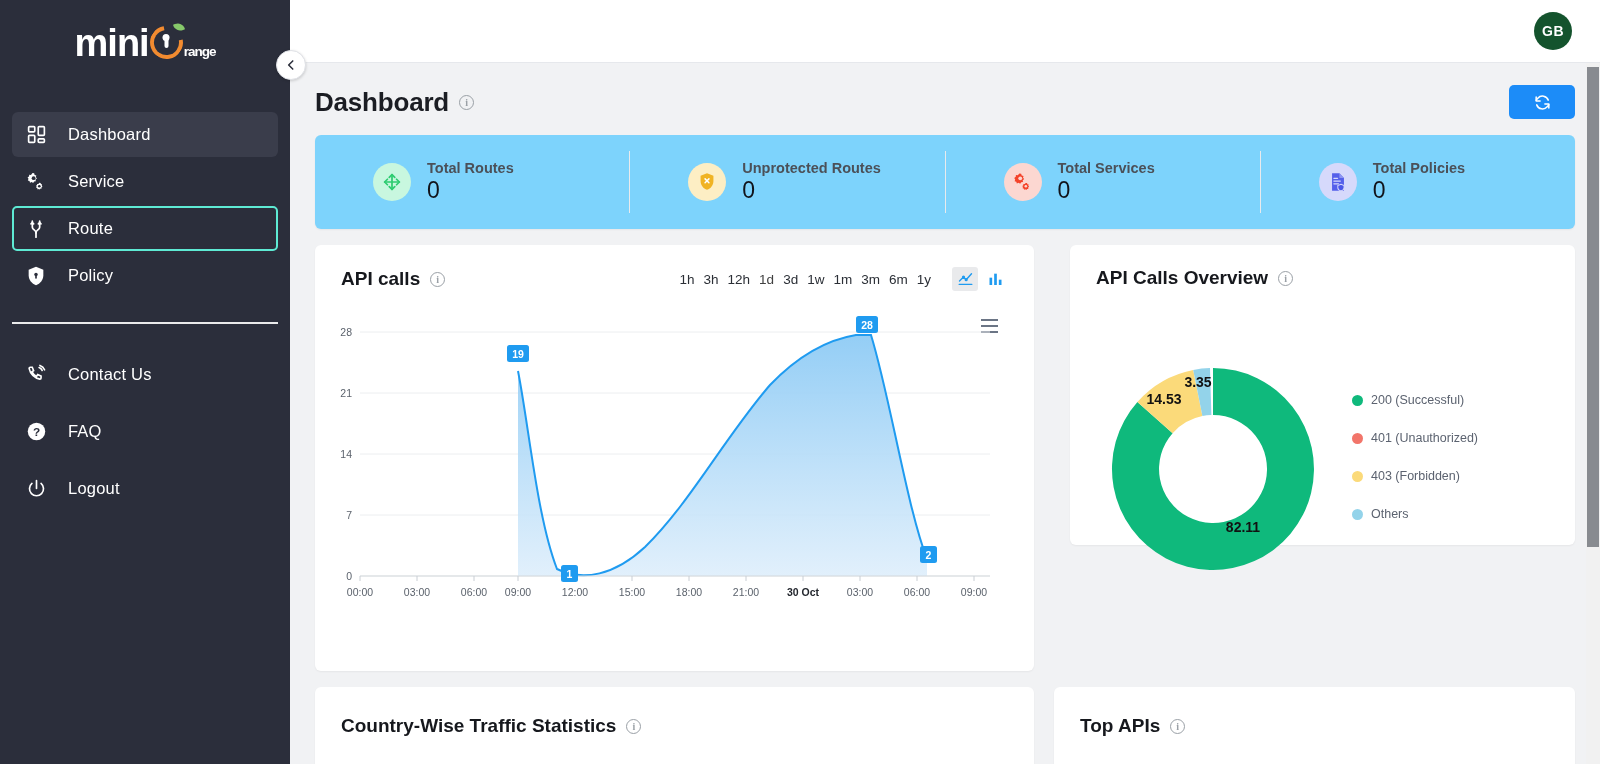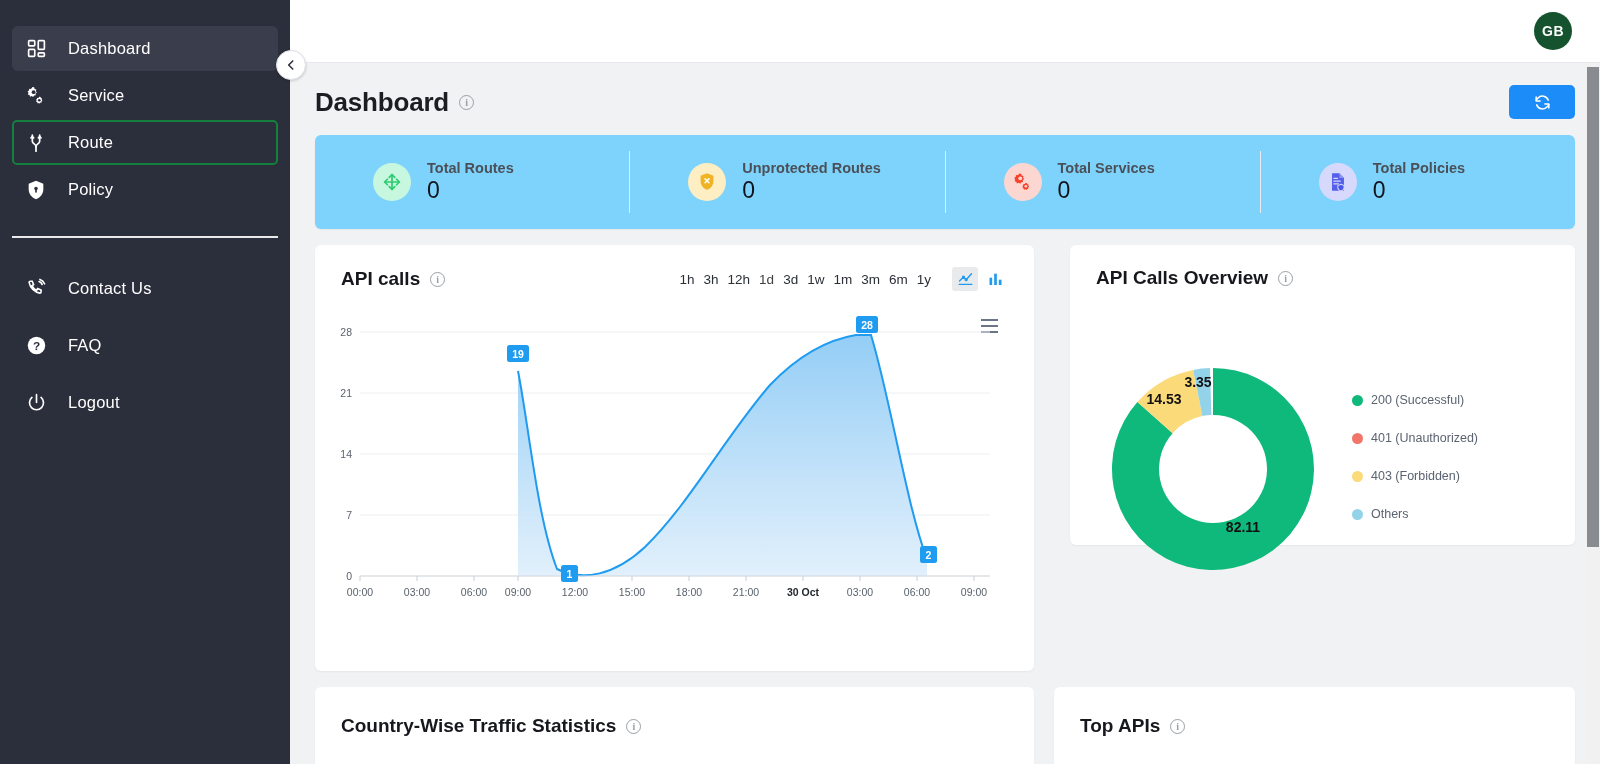--- a/index.html
+++ b/index.html
@@ -50,21 +50,21 @@
   .nav { margin-top: 26px; padding: 0 12px; }
   .nav-item {
     display: flex; align-items: center; gap: 18px;
     height: 45px; padding: 0 0 0 10px;
     border-radius: 6px; margin-bottom: 2px;
     cursor: pointer; color: #ffffff;
   }
   .nav-item .label { font-size: 16.5px; letter-spacing: .2px; }
   .nav-item.active { background: #3a3d4b; }
   .nav-item.selected {
-    border: 2px solid #15803d; border-radius: 5px;
+    border: 2px solid #5eead4; border-radius: 5px;
     height: 45px; padding-left: 8px;
   }
   .nav-icon { width: 28px; height: 28px; display: flex; align-items: center; justify-content: center; flex: 0 0 28px; }
   .divider { height: 2px; background: #ffffff; margin: 22px 12px 0 12px; opacity: .9; }
   .nav-bottom { margin-top: 28px; padding: 0 12px; }
   .nav-bottom .nav-item { margin-bottom: 12px; }
 
   .collapse-btn {
     position: absolute; right: -16px; top: 50px;
     width: 30px; height: 30px; border-radius: 50%;
@@ -155,20 +155,31 @@
   .scrollbar { position: absolute; right: 0; top: 63px; width: 14px; height: 701px; background: #f1f1f1; z-index: 20; }
   .scroll-thumb { position: absolute; top: 4px; left: 1px; width: 12px; height: 480px; background: #888b90; border-radius: 0; }
 </style>
 </head>
 <body>
 
 <div class="app">
 
   <aside class="sidebar">
 
+    <div class="logo-wrap">
+      <div class="logo">
+        <span class="mini">mini</span>
+        <span class="logo-o">
+          <span class="ring"></span>
+            <span class="keyhole"></span>
+            <span class="leaf"></span>
+        </span>
+        <span class="range">range</span>
+      </div>
+    </div>
 
     <nav class="nav">
 
       <div class="nav-item active">
         <span class="nav-icon">
           <svg width="21" height="21" viewBox="0 0 24 24" fill="none" stroke="#fff" stroke-width="1.9">
             <rect x="3" y="3" width="7" height="6" rx="1"></rect>
               <rect x="14" y="3" width="7" height="10" rx="1"></rect>
             <rect x="3" y="13" width="7" height="8" rx="1"></rect>
               <rect x="14" y="17" width="7" height="4" rx="1"></rect>

